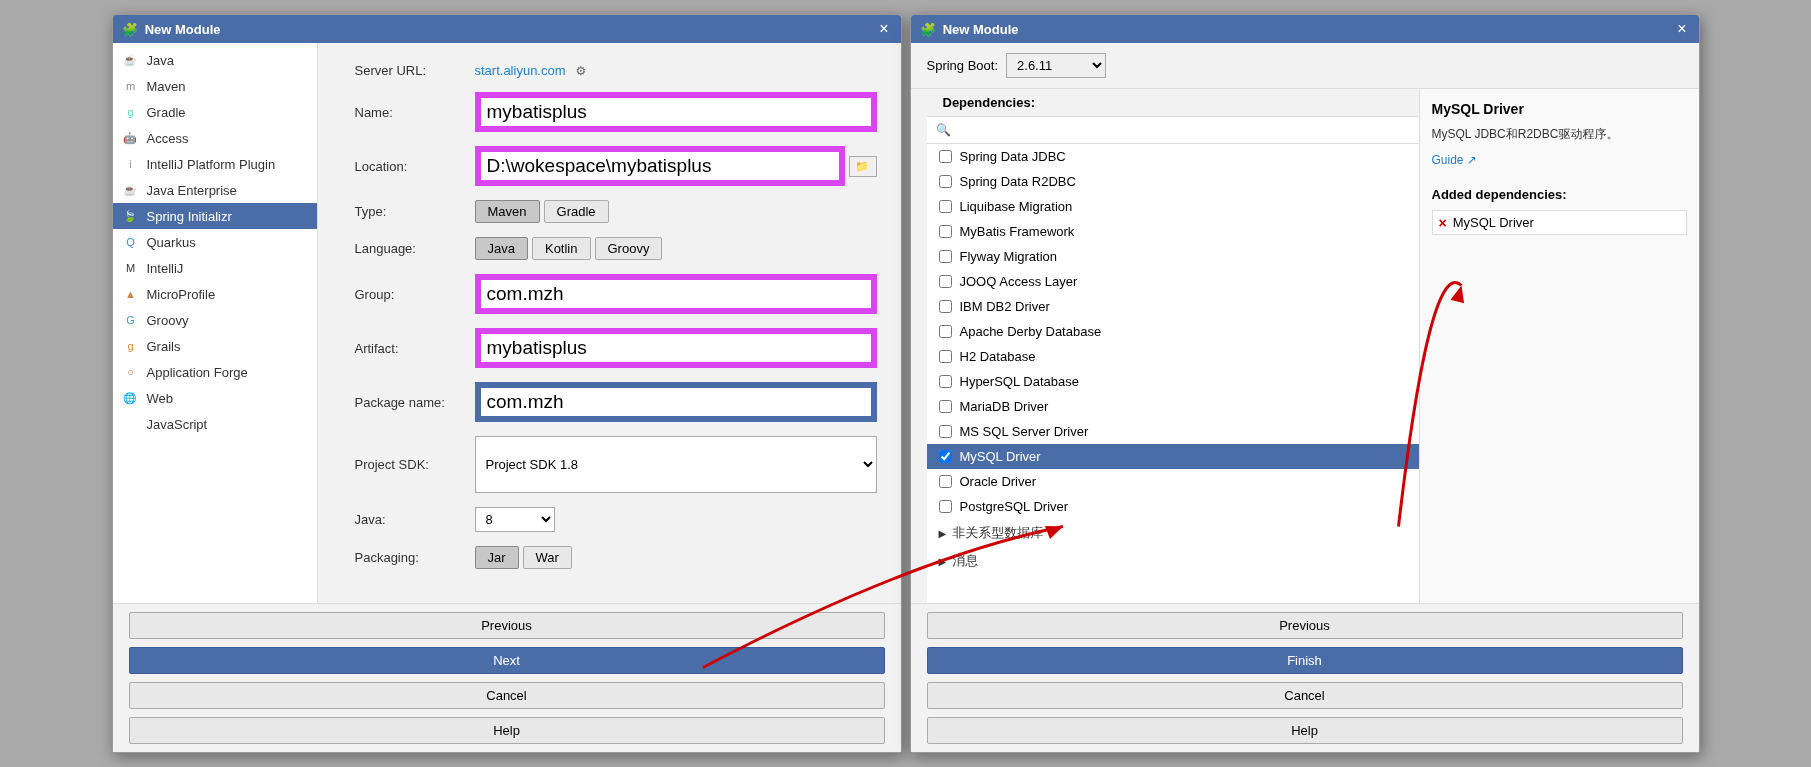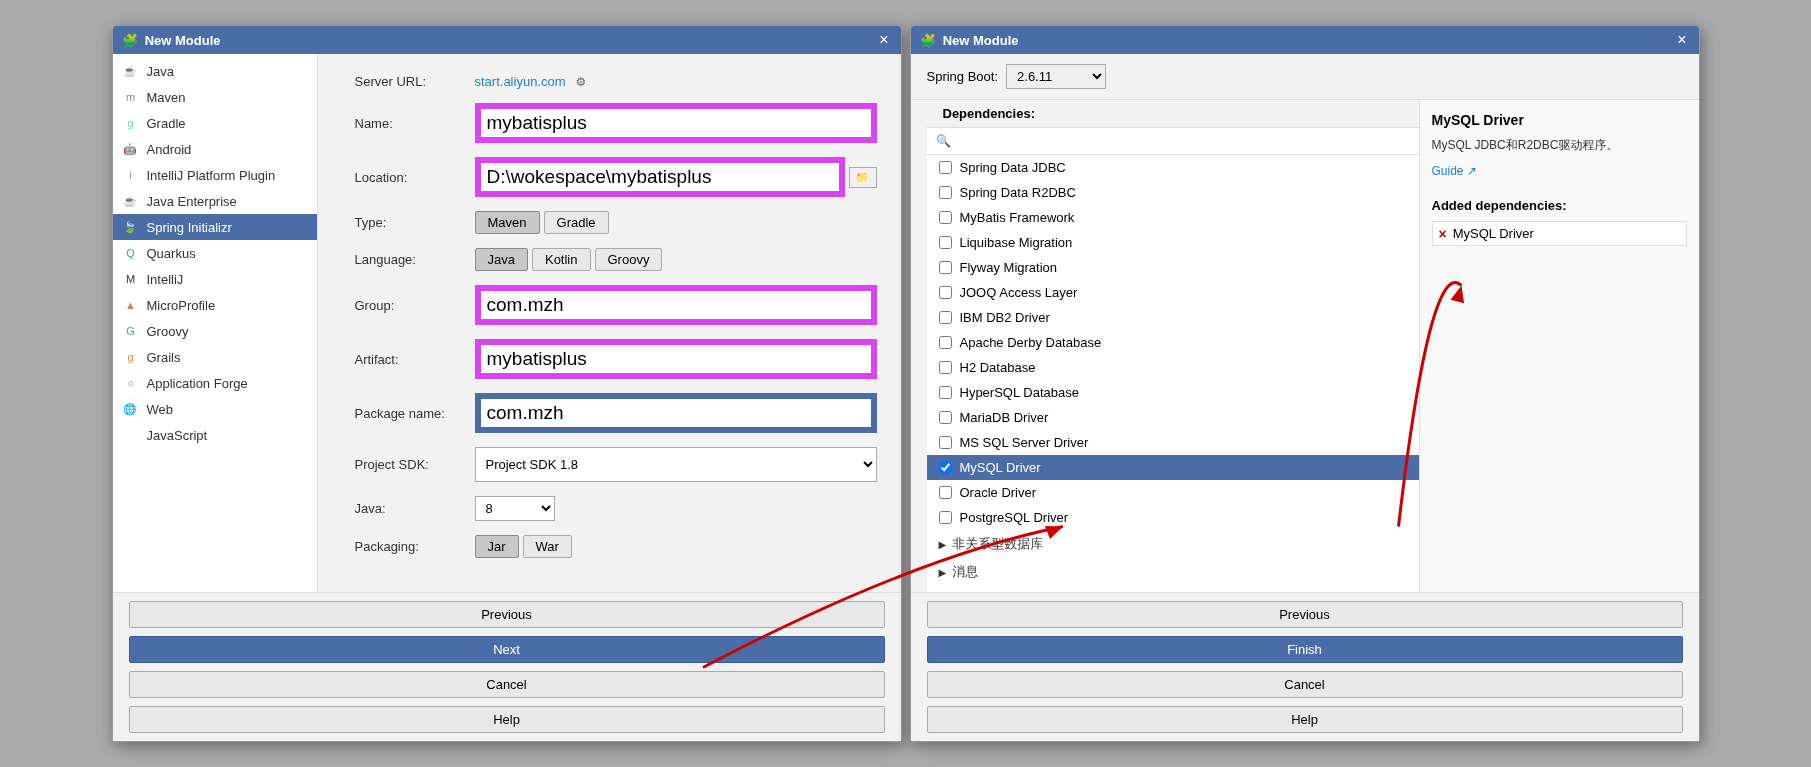--- a/index.html
+++ b/index.html
@@ -223,21 +223,21 @@
           <div class="sidebar-item">
             <span class="sidebar-icon icon-maven">m</span>
             <span class="sidebar-label">Maven</span>
           </div>
           <div class="sidebar-item">
             <span class="sidebar-icon icon-gradle">g</span>
             <span class="sidebar-label">Gradle</span>
           </div>
           <div class="sidebar-item">
             <span class="sidebar-icon icon-android">🤖</span>
-            <span class="sidebar-label">Android</span>
+            <span class="sidebar-label">Access</span>
           </div>
           <div class="sidebar-item">
             <span class="sidebar-icon icon-intellij">i</span>
             <span class="sidebar-label">IntelliJ Platform Plugin</span>
           </div>
           <div class="sidebar-item">
             <span class="sidebar-icon icon-javaee">☕</span>
             <span class="sidebar-label">Java Enterprise</span>
           </div>
           <div class="sidebar-item active">
@@ -337,21 +337,21 @@
           <div class="form-row">
             <span class="form-label">Package name:</span>
             <div class="form-value">
               <input type="text" class="active-input" value="com.mzh" style="">
             </div>
           </div>
 
           <div class="form-row">
             <span class="form-label">Project SDK:</span>
             <div class="form-value">
-              <select style="border:1px solid #aaa;padding:8px 6px;font-size:13px;width:100%;background:white;">
+              <select style="border:1px solid #aaa;padding:19px 6px;font-size:13px;width:100%;background:white;">
                 <option>Project SDK 1.8</option>
               </select>
             </div>
           </div>
 
           <div class="form-row">
             <span class="form-label">Java:</span>
             <div class="form-value">
               <select style="border:1px solid #aaa;padding:3px 6px;font-size:13px;min-width:80px;background:white;">
                 <option>8</option>
@@ -406,25 +406,25 @@
             <div class="dep-item">
               <input type="checkbox" style="">
               <span>Spring Data JDBC</span>
             </div>
             <div class="dep-item">
               <input type="checkbox" style="">
               <span>Spring Data R2DBC</span>
             </div>
             <div class="dep-item">
               <input type="checkbox" style="">
+              <span>Liquibase Migration</span>
+            </div>
+            <div class="dep-item">
+              <input type="checkbox" style="">
               <span>MyBatis Framework</span>
-            </div>
-            <div class="dep-item">
-              <input type="checkbox" style="">
-              <span>Liquibase Migration</span>
             </div>
             <div class="dep-item">
               <input type="checkbox" style="">
               <span>Flyway Migration</span>
             </div>
             <div class="dep-item">
               <input type="checkbox" style="">
               <span>JOOQ Access Layer</span>
             </div>
             <div class="dep-item">

